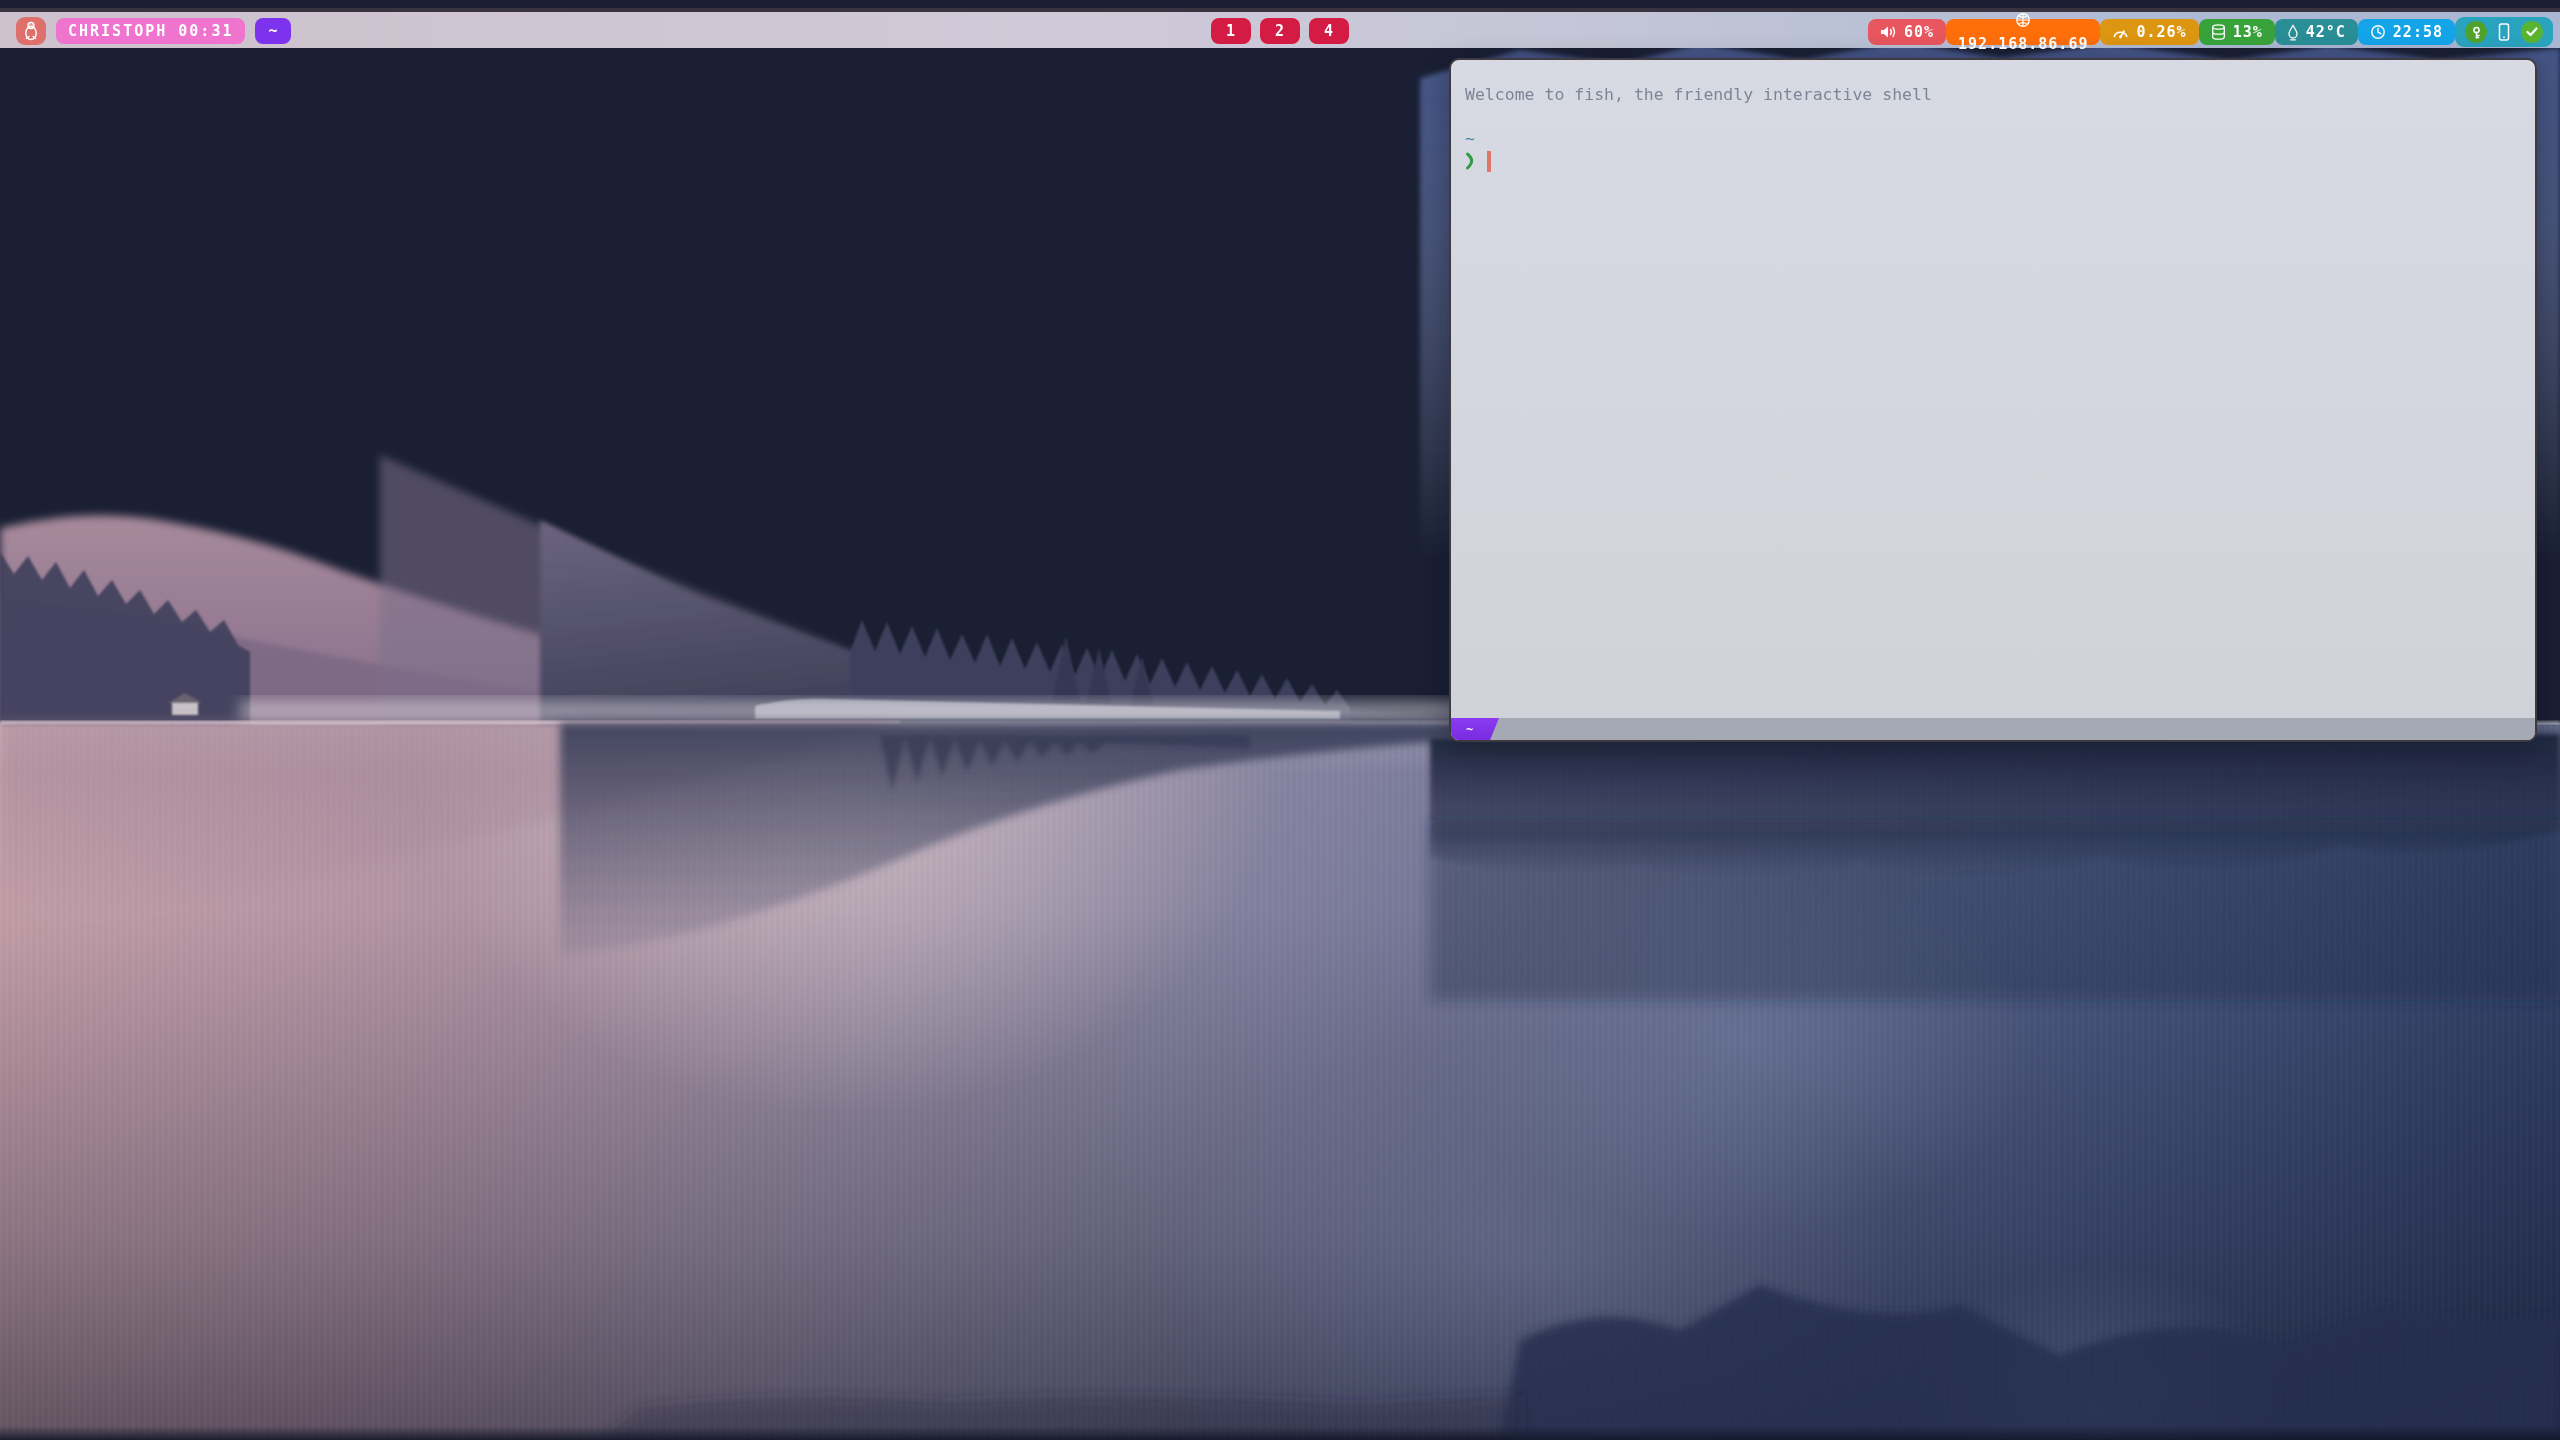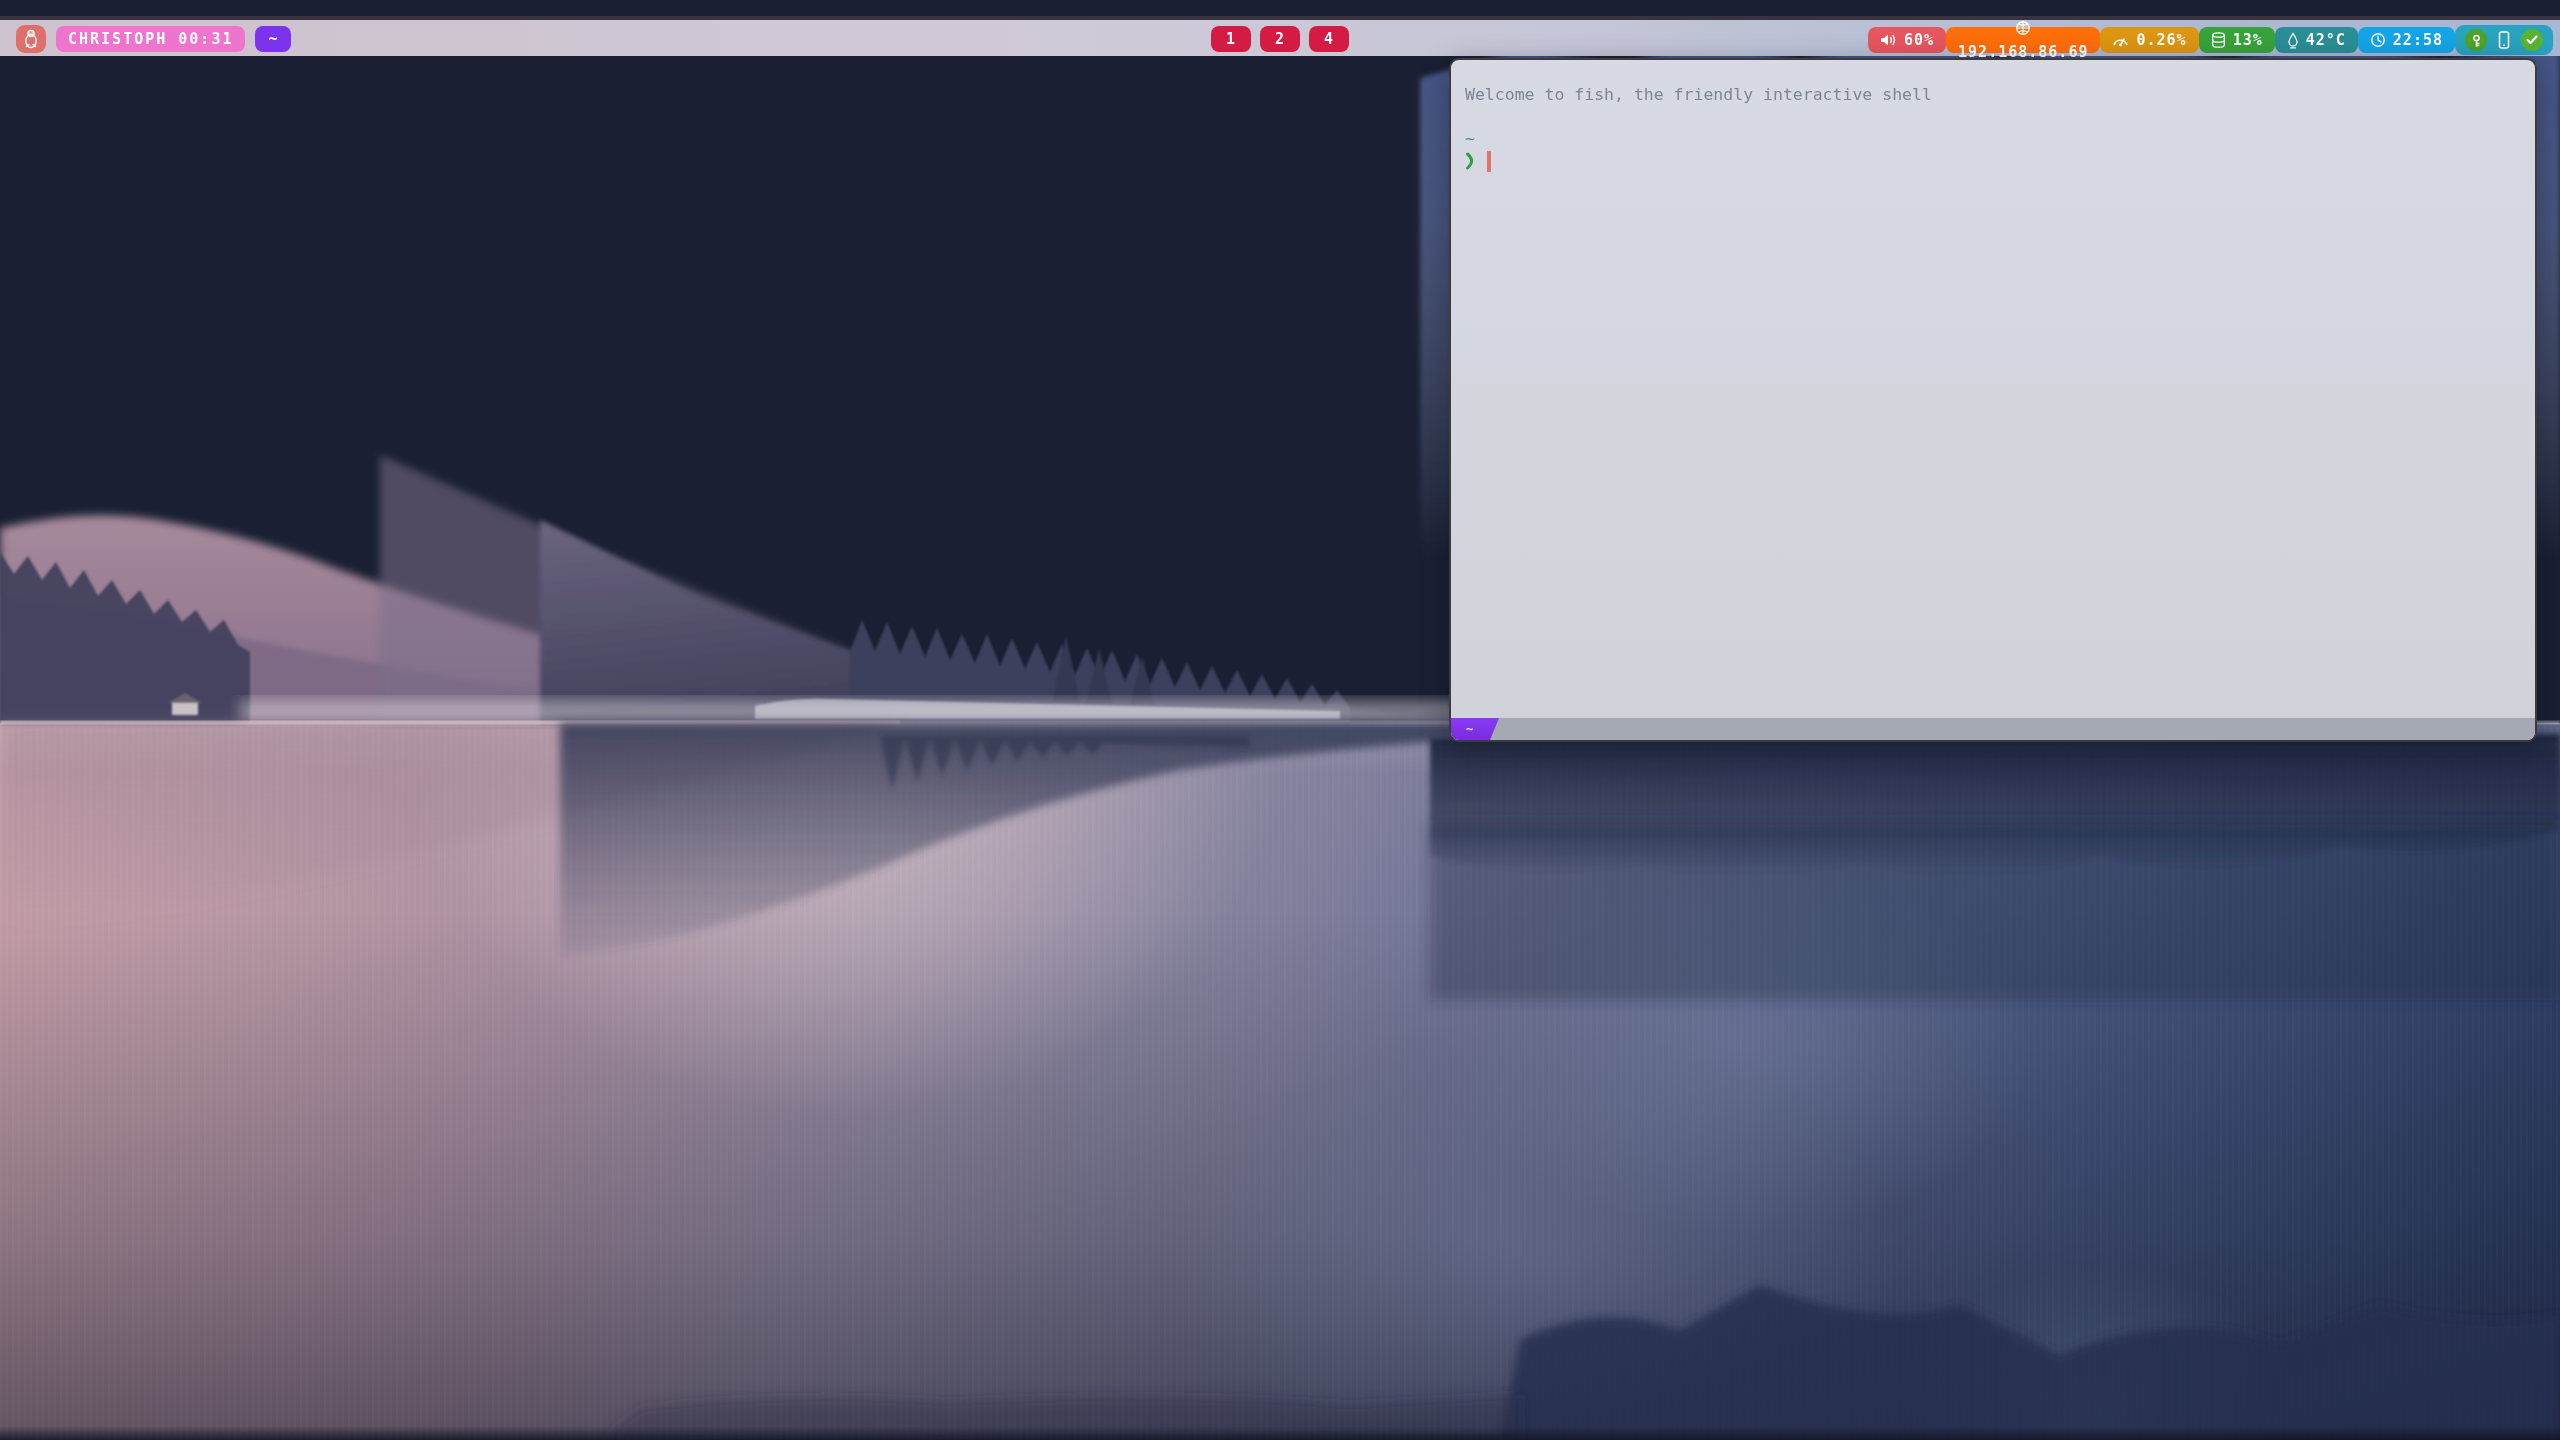--- a/index.html
+++ b/index.html
@@ -29,21 +29,21 @@
   .wp-streaks {
     position:absolute; left:0; top:723px; width:2560px; height:717px; opacity:.6;
     background:repeating-linear-gradient(90deg, rgba(255,255,255,0.03) 0 2px, rgba(0,0,0,0.025) 2px 6px);
   }
   .wp-bottom-edge { position:absolute; left:0; bottom:0; width:2560px; height:14px;
     background:linear-gradient(to bottom, rgba(18,22,42,0), rgba(16,20,38,0.85)); }
   svg.wp-shapes { position:absolute; left:0; top:0; }
 
   
   .topbar {
-    position:absolute; left:0; top:16px; width:2560px; height:40px;
+    position:absolute; left:0; top:8px; width:2560px; height:40px;
     background:linear-gradient(90deg,#cdc2cd 0%, #d0c9d7 42%, #c4c6d7 62%, #aeb9d3 86%, #a9b6d4 100%);
     border-top:4px solid #393340;
   }
   .bar-left { position:absolute; left:16px; top:5px; display:flex; align-items:center; gap:10px; }
   .badge {
     height:26px; border-radius:8px; color:#fff; font-weight:bold; font-size:15px;
     display:flex; align-items:center; justify-content:center; padding:0 12px; gap:7px;
     letter-spacing:1px; white-space:nowrap;
   }
   .badge svg { flex:0 0 auto; }

